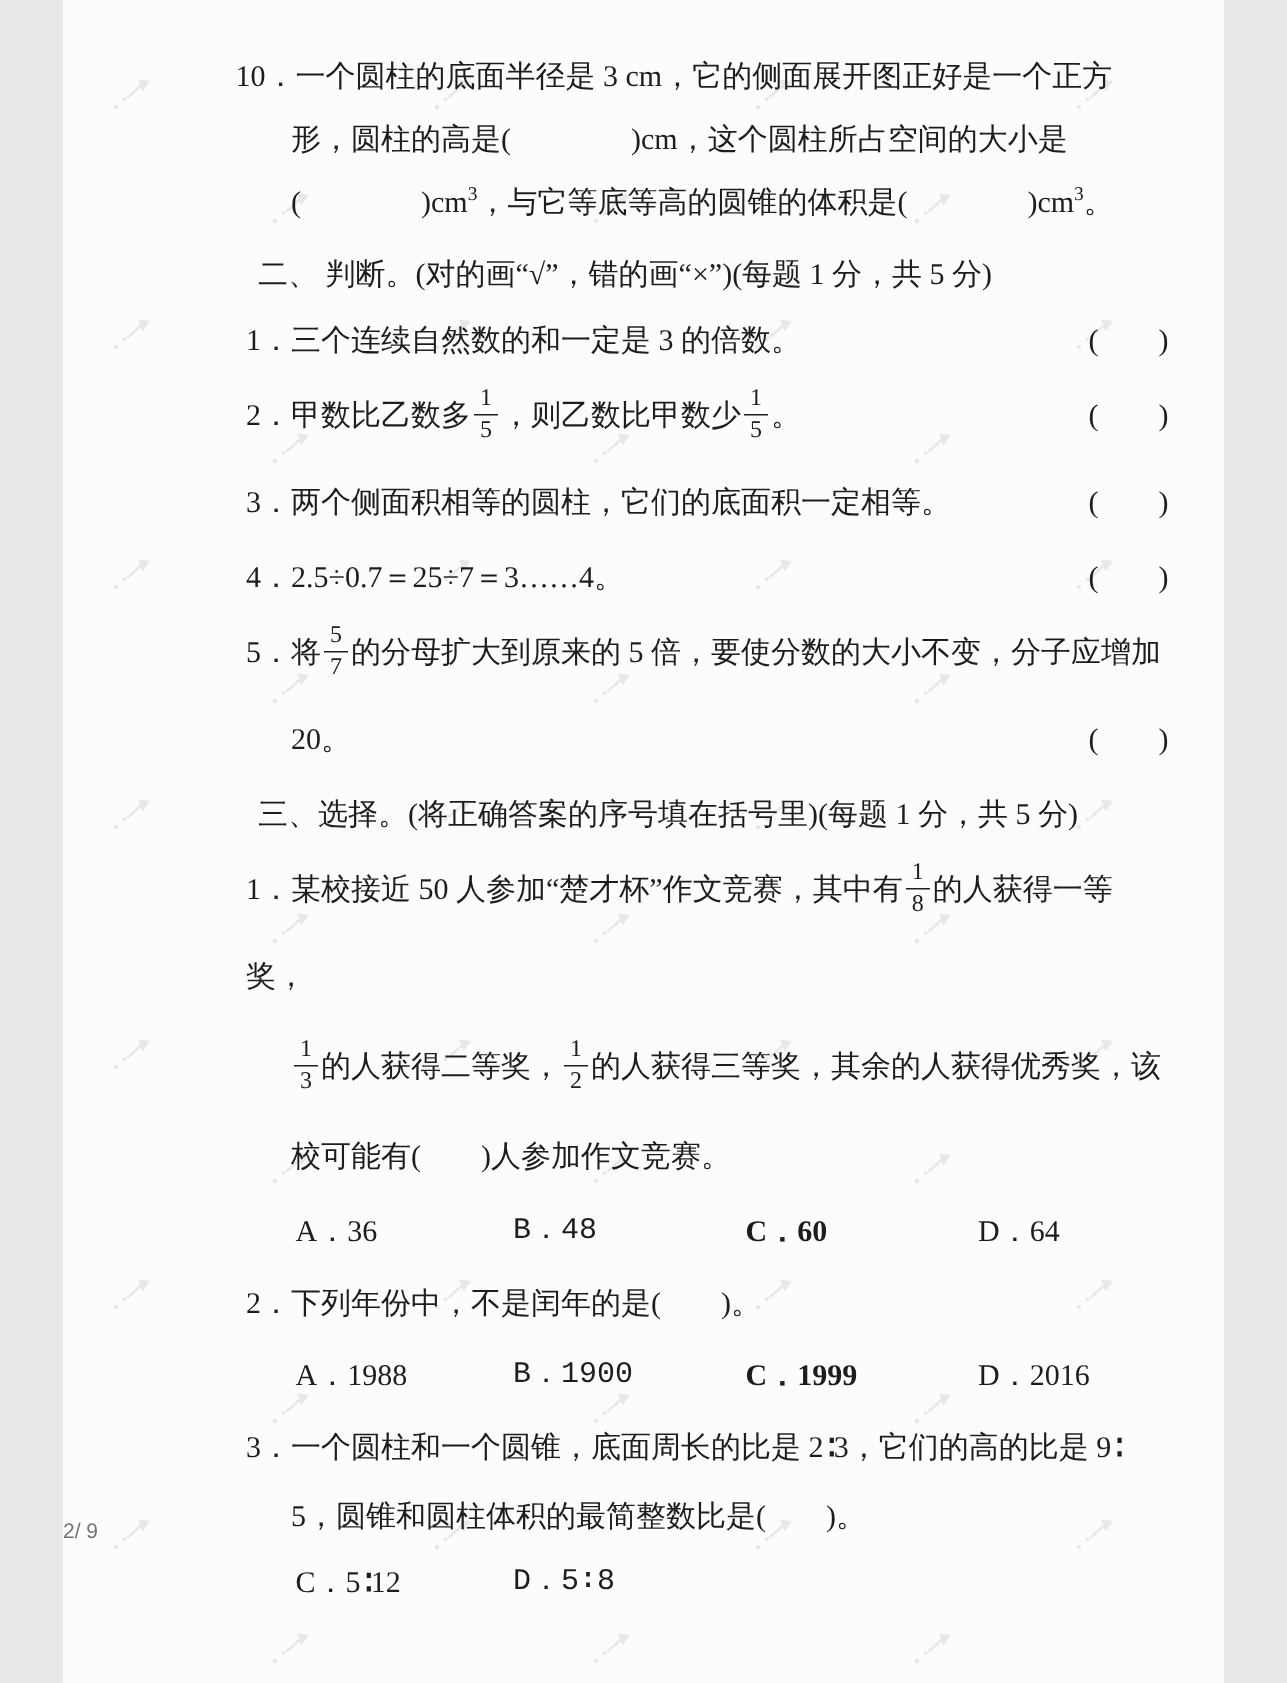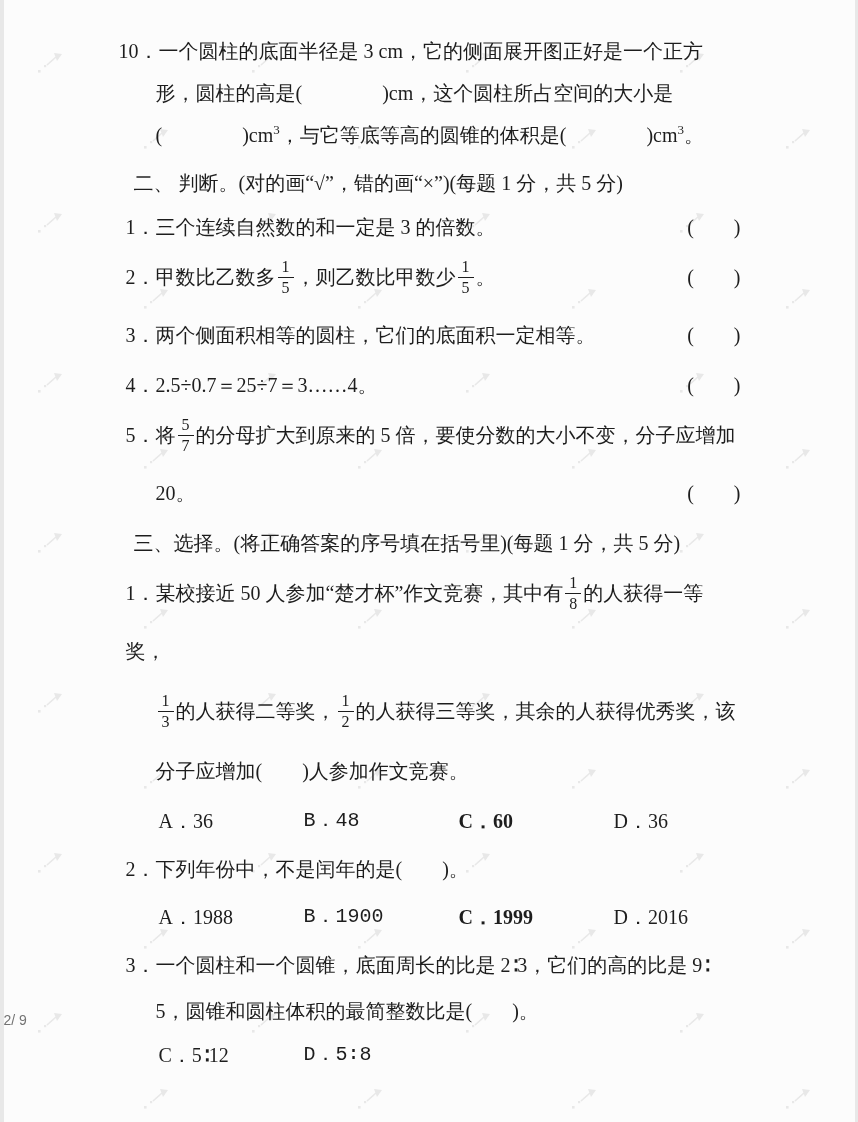--- a/index.html
+++ b/index.html
@@ -1,18 +1,18 @@
 <!DOCTYPE html>
 <html><head>
 <meta charset="utf-8">
 <style>
   html,body { margin:0; padding:0; background:#e8e8e8; }
   .page {
     position:relative;
-    width:851px; height:1122px;
+    width:774px; height:1122px;
     margin:0 auto;
     background:#fcfcfc;
     overflow:hidden;
     font-family:"Liberation Serif","DejaVu Serif",serif;
     color:#1d1d1d;
   }
   .watermark { position:absolute; inset:0; z-index:0; }
   .content {
     position:absolute; left:115px; top:22px; width:622px;
     padding-top:8px;
@@ -116,26 +116,26 @@
         <span class="qtext">20。</span>
         <span class="parens">(　　)</span>
       </div>
     </div>
 
     <div class="line sec-header mt8">三、选择。(将正确答案的序号填在括号里)(每题 1 分，共 5 分)</div>
 
     <div>
       <div class="line item tall">1．某校接近 50 人参加“楚才杯”作文竞赛，其中有<span class="frac"><span class="num">1</span><span class="den">8</span></span>的人获得一等奖，</div>
       <div class="line indent tall mt2"><span class="frac"><span class="num">1</span><span class="den">3</span></span>的人获得二等奖，<span class="frac"><span class="num">1</span><span class="den">2</span></span>的人获得三等奖，其余的人获得优秀奖，该</div>
-      <div class="line indent mt10">分子应增加(　　)人参加作文竞赛。</div>
+      <div class="line indent mt10">校可能有(　　)人参加作文竞赛。</div>
       <div class="line options mt8">
         <span class="opt">A．36</span>
         <span class="opt">B．48</span>
         <span class="opt">C．60</span>
-        <span class="opt">D．36</span>
+        <span class="opt">D．64</span>
       </div>
     </div>
 
     <div>
       <div class="line item mt6">2．下列年份中，不是闰年的是(　　)。</div>
       <div class="line options mt6">
         <span class="opt">A．1988</span>
         <span class="opt">B．1900</span>
         <span class="opt">C．1999</span>
         <span class="opt">D．2016</span>

